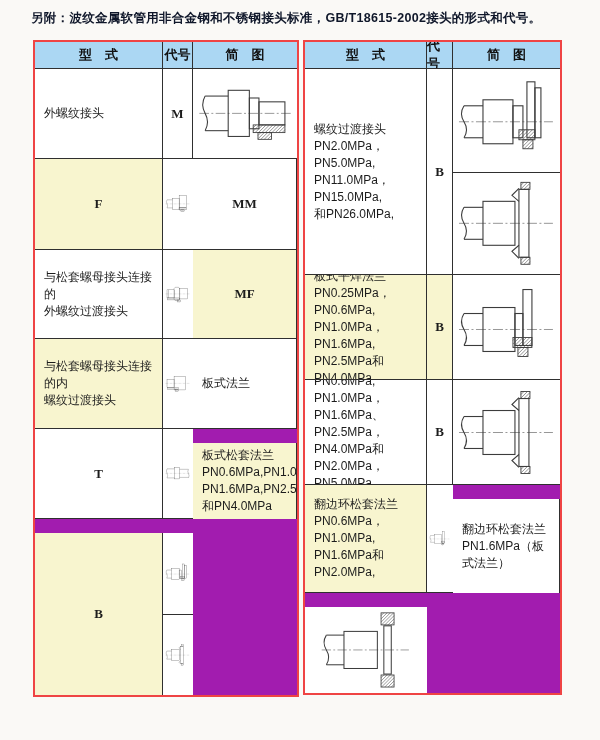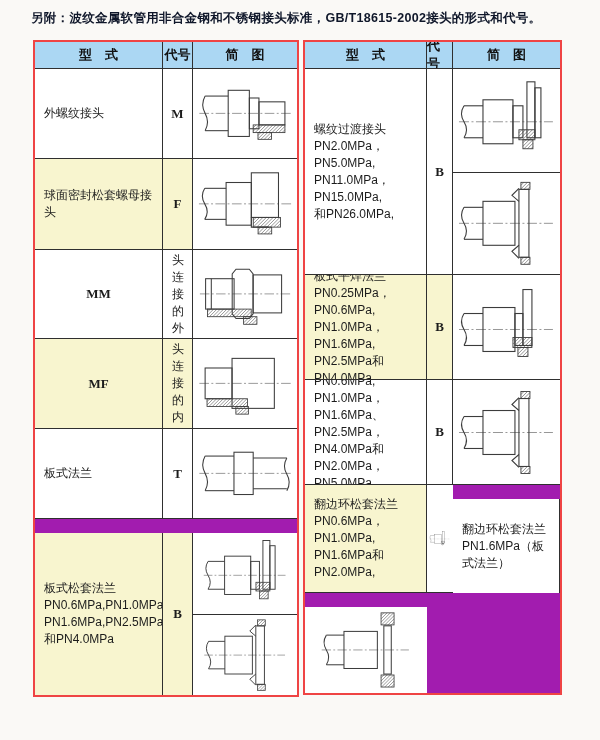--- a/index.html
+++ b/index.html
@@ -86,21 +86,20 @@
           <line x1="63" y1="65" x2="66" y2="62" stroke="#4a4a4a" stroke-width="0.6"></line>
           <line x1="63" y1="68.5" x2="69.5" y2="62" stroke="#4a4a4a" stroke-width="0.6"></line>
           <line x1="66" y1="69" x2="73" y2="62" stroke="#4a4a4a" stroke-width="0.6"></line>
           <line x1="69.5" y1="69" x2="76.5" y2="62" stroke="#4a4a4a" stroke-width="0.6"></line>
           <line x1="73" y1="69" x2="77" y2="65" stroke="#4a4a4a" stroke-width="0.6"></line>
           <line x1="76.5" y1="69" x2="77" y2="68.5" stroke="#4a4a4a" stroke-width="0.6"></line>
         </svg>
       </div>
     </div>
 
-  <div class="cell type yellow">球面密封松套螺母接头</div>
   <div class="cell code yellow">F</div>
   <div class="cell c3 diagc">
       <div class="diag">
         <svg viewBox="0 0 100 84" preserveAspectRatio="xMidYMid meet">
           <line x1="2" y1="42" x2="97" y2="42" stroke="#6a6a6a" stroke-width="0.7" stroke-dasharray="10 2.5 2 2.5"></line>
           <line x1="8" y1="26" x2="30" y2="26" stroke="#3c3c3c" stroke-width="1.1" fill="none" stroke-linejoin="miter"></line>
           <line x1="8" y1="58" x2="30" y2="58" stroke="#3c3c3c" stroke-width="1.1" fill="none" stroke-linejoin="miter"></line>
           <path d="M 8,26 q -5,8 0,16 q 5,8 0,16" stroke="#3c3c3c" stroke-width="1.1" fill="none" stroke-linejoin="miter"></path>
           <rect x="30" y="20" width="26" height="44" stroke="#3c3c3c" stroke-width="1.1" fill="none" stroke-linejoin="miter"></rect>
           <rect x="56" y="10" width="28" height="46" stroke="#3c3c3c" stroke-width="1.1" fill="none" stroke-linejoin="miter"></rect>

